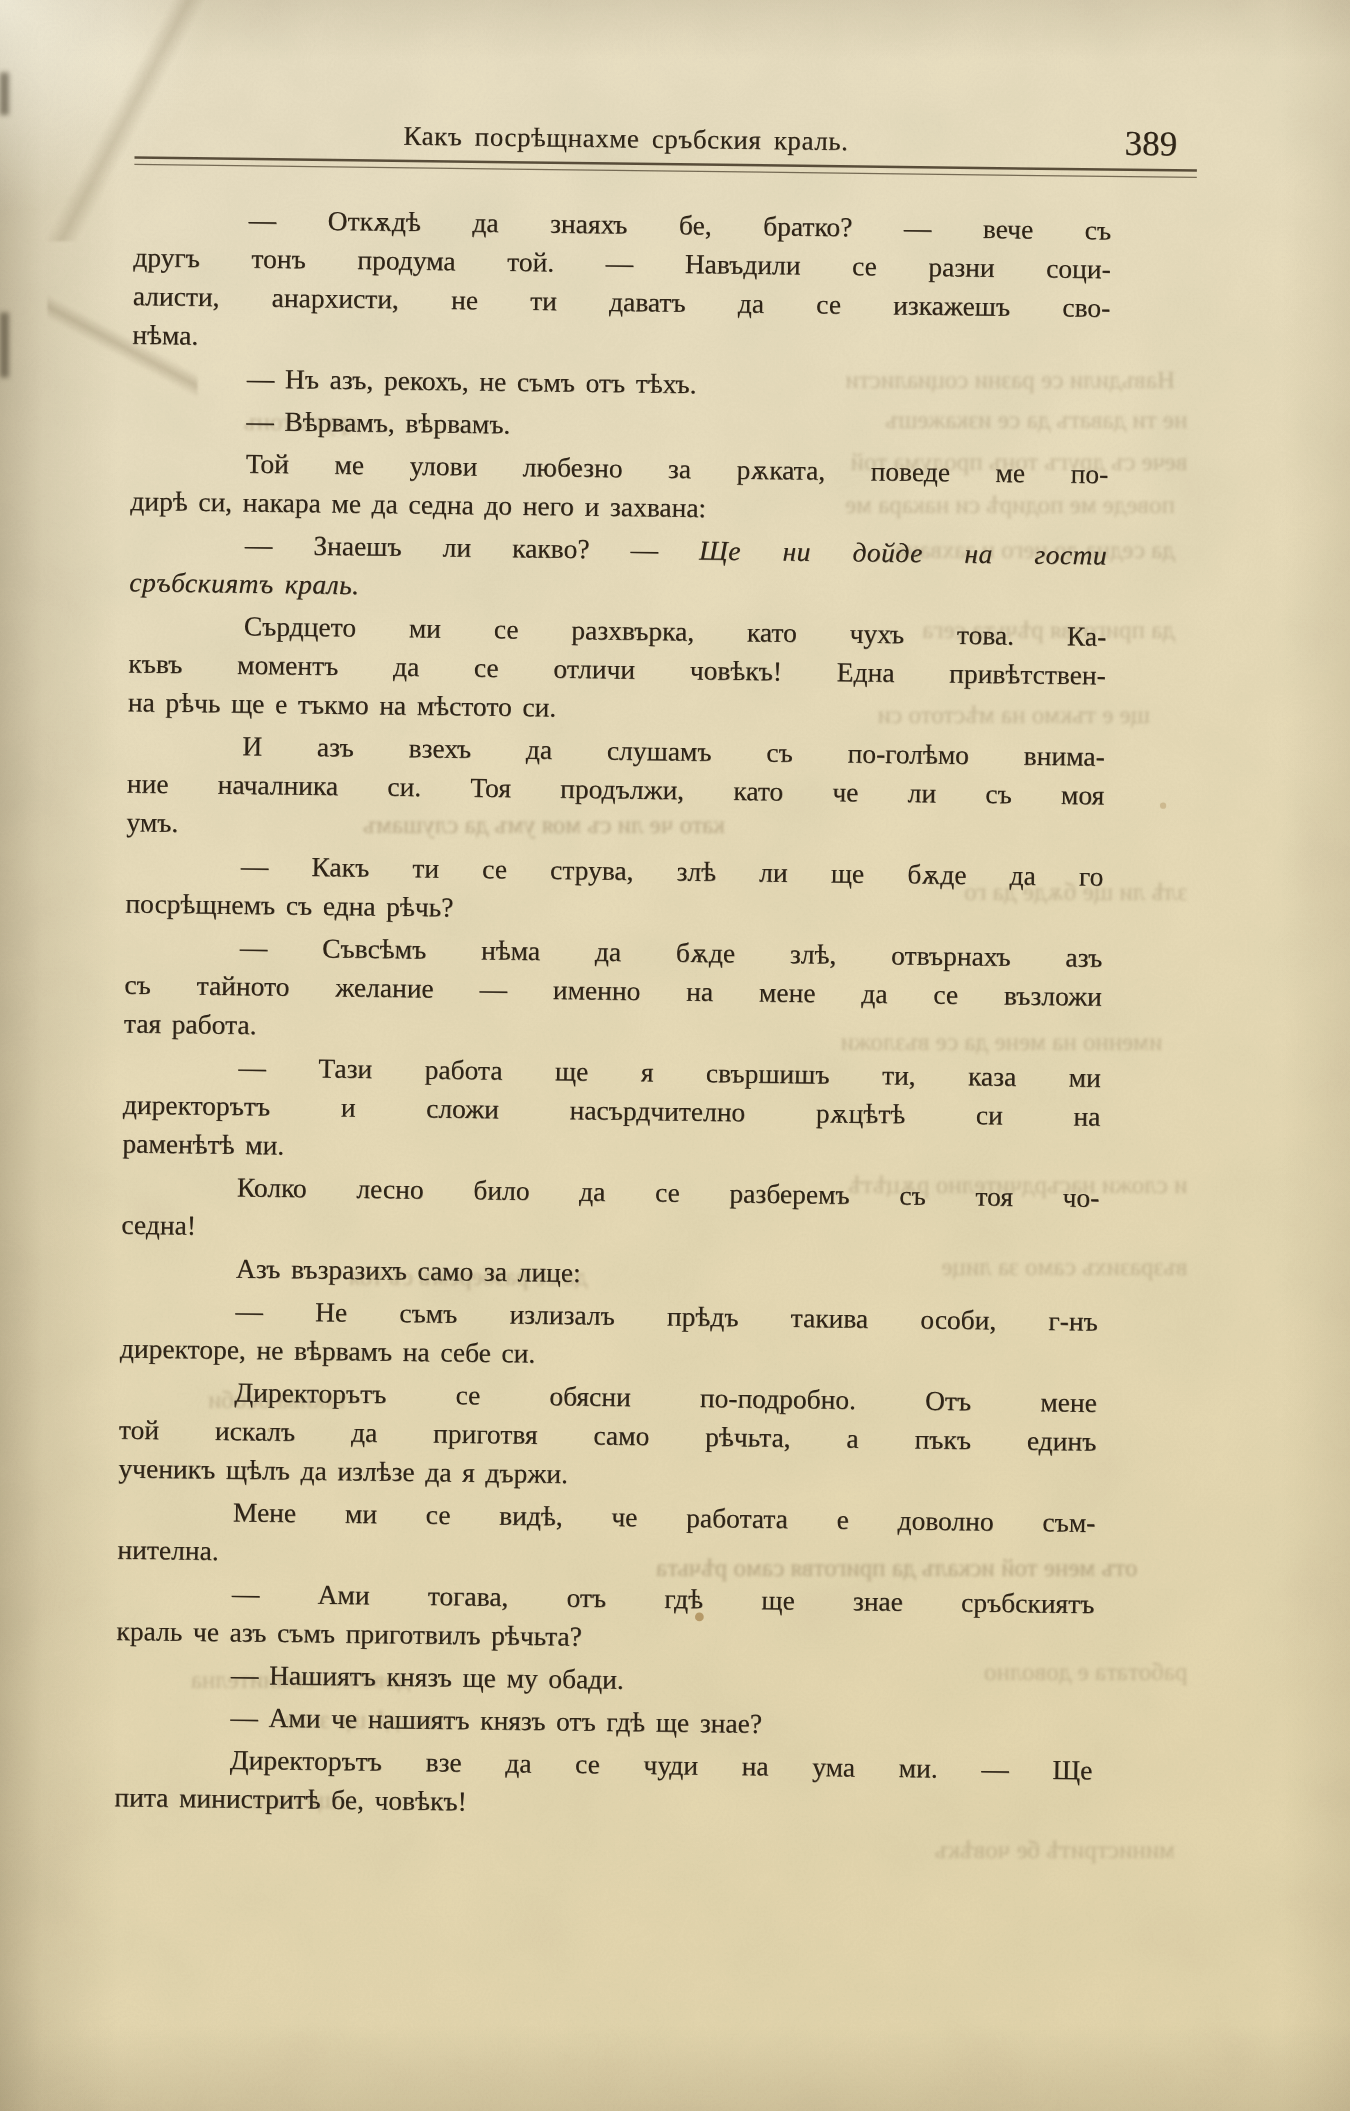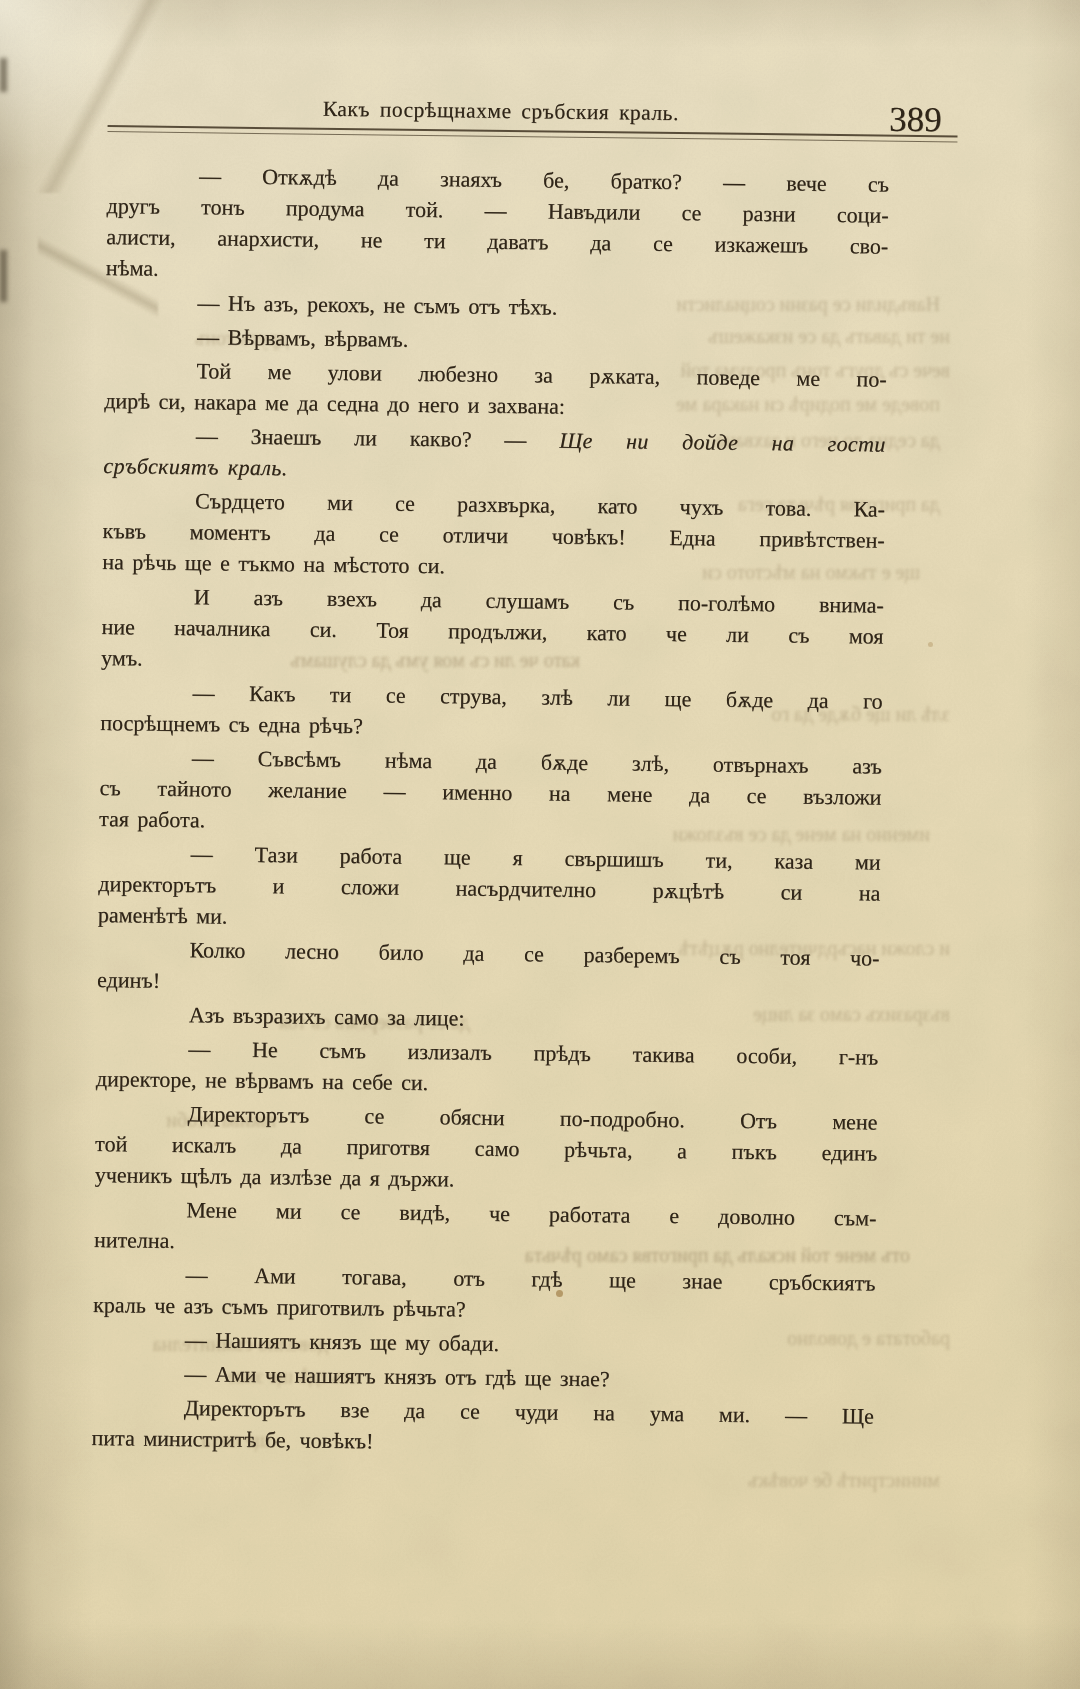--- a/index.html
+++ b/index.html
@@ -33,21 +33,21 @@
     transform:scaleX(-1);filter:blur(1.4px);opacity:.62;
   }
 
   .content{position:absolute;left:100px;top:92px;width:858px;
     transform:rotate(0.7deg);transform-origin:0 0;color:#2f2518;}
   .header{position:relative;height:40px;}
   .running-title{
     position:absolute;left:6px;width:790px;text-align:center;top:2px;
     font-size:21.5px;letter-spacing:.5px;word-spacing:4px;
     text-shadow:.3px .3px .4px rgba(47,37,24,.5);}
-  .page-number{position:absolute;right:16px;top:-2px;font-size:35px;
+  .page-number{position:absolute;right:16px;top:-2px;font-size:28px;
     text-shadow:.3px .3px .4px rgba(47,37,24,.5);}
   .rule{position:absolute;left:8px;right:0;top:33px;height:4px;
     border-top:2px solid rgba(58,46,29,.82);
     border-bottom:1.3px solid rgba(58,46,29,.65);}
 
   .body-text{margin:27px 0 0 8px;width:782px;font-size:22px;line-height:31px;
     word-spacing:3px;text-shadow:.3px .3px .35px rgba(47,37,24,.55);}
   .para{margin:0 0 3px 0;}
   .line{white-space:normal;}
   .line.ind{padding-left:92px;}
@@ -150,21 +150,21 @@
           <div class="line just"><span>съ тайното желание — именно на мене да се възложи</span></div>
           <div class="line"><span>тая работа.</span></div>
         </div>
         <div class="para">
           <div class="line just ind"><span>— Тази работа ще я свършишъ ти, каза ми</span></div>
           <div class="line just"><span>директорътъ и сложи насърдчително рѫцѣтѣ си на</span></div>
           <div class="line"><span>раменѣтѣ ми.</span></div>
         </div>
         <div class="para">
           <div class="line just ind"><span>Колко лесно било да се разберемъ съ тоя чо-</span></div>
-          <div class="line"><span>единъ!</span></div>
+          <div class="line"><span>седна!</span></div>
         </div>
         <div class="para">
           <div class="line ind"><span>Азъ възразихъ само за лице:</span></div>
         </div>
         <div class="para">
           <div class="line just ind"><span>— Не съмъ излизалъ прѣдъ такива особи, г-нъ</span></div>
           <div class="line"><span>директоре, не вѣрвамъ на себе си.</span></div>
         </div>
         <div class="para">
           <div class="line just ind"><span>Директорътъ се обясни по-подробно. Отъ мене</span></div>

